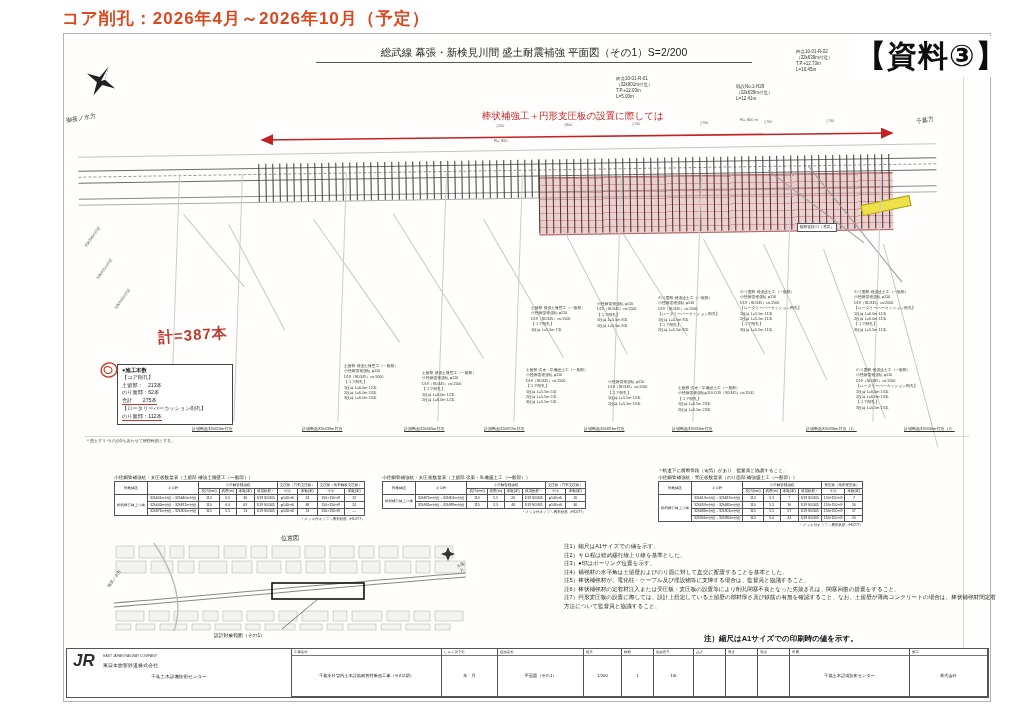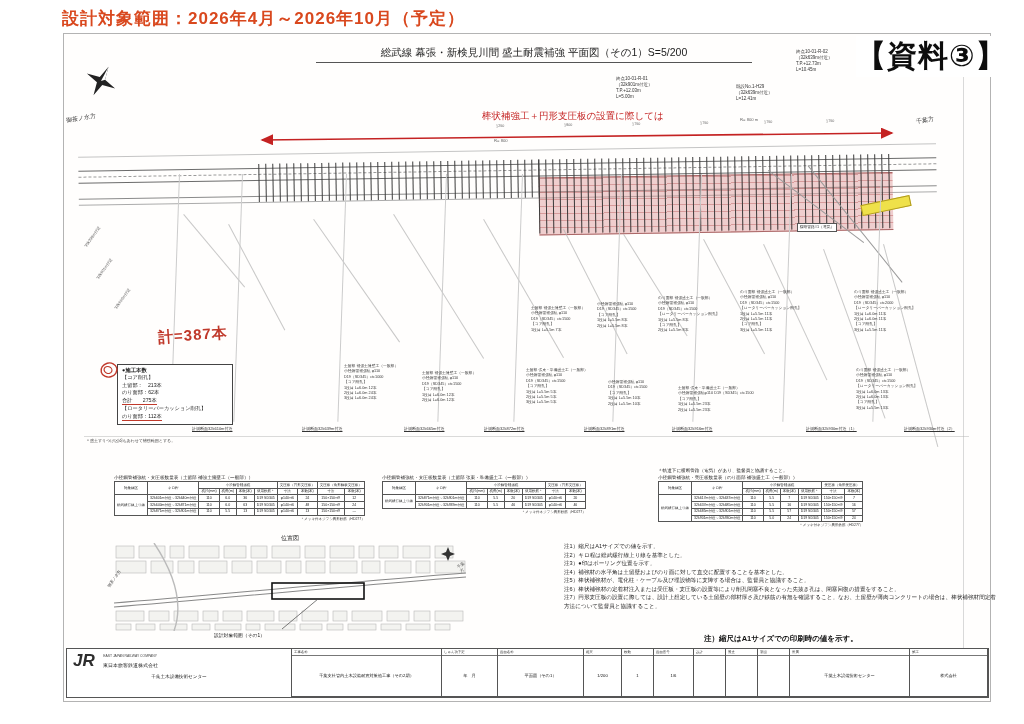--- a/index.html
+++ b/index.html
@@ -78,27 +78,27 @@
   #tb-logo .office{font-size:4.6px;color:#222;text-align:center;margin-top:6px;}
   #tb-fields{flex:1;display:flex;flex-wrap:wrap;align-content:stretch;}
   .fcell{border-right:1px solid #555;border-bottom:1px solid #555;box-sizing:border-box;
          display:flex;flex-direction:column;height:48px;}
   .fcell .fl{font-size:3.4px;color:#333;border-bottom:0.5px solid #777;padding:1px 2px;}
   .fcell .fv{font-size:4.2px;color:#111;padding:2px;flex:1;display:flex;align-items:center;justify-content:center;text-align:center;white-space:normal;line-height:1.3;}
 </style>
 </head>
 <body>
 
-<div class="abs" id="occupation">設計対象範囲：2026年4月～2026年10月（予定）</div>
+<div class="abs" id="occupation">コア削孔：2026年4月～2026年10月（予定）</div>
 <div class="abs" id="material">【資料③】</div>
 
 <div class="abs" id="sheet">
   <div class="abs inner-right"></div>
 
-  <div class="abs" id="dtitle">総武線 幕張・新検見川間 盛土耐震補強 平面図（その1）S=5/200</div>
+  <div class="abs" id="dtitle">総武線 幕張・新検見川間 盛土耐震補強 平面図（その1）S=2/200</div>
 
   <svg class="abs" style="left:20px;top:30px" width="34" height="34" viewBox="0 0 34 34">
     <g transform="rotate(28 17 17)" fill="#222">
       <path d="M17,1 L20,14 L33,17 L20,20 L17,33 L14,20 L1,17 L14,14 Z"></path>
       <path d="M17,1 L20,14 L17,17 Z" fill="#fff"></path>
     </g>
   </svg>
 
   <div class="abs dir" id="dirL">御茶ノ水方</div>
   <div class="abs dir" id="dirR">千葉方</div>

